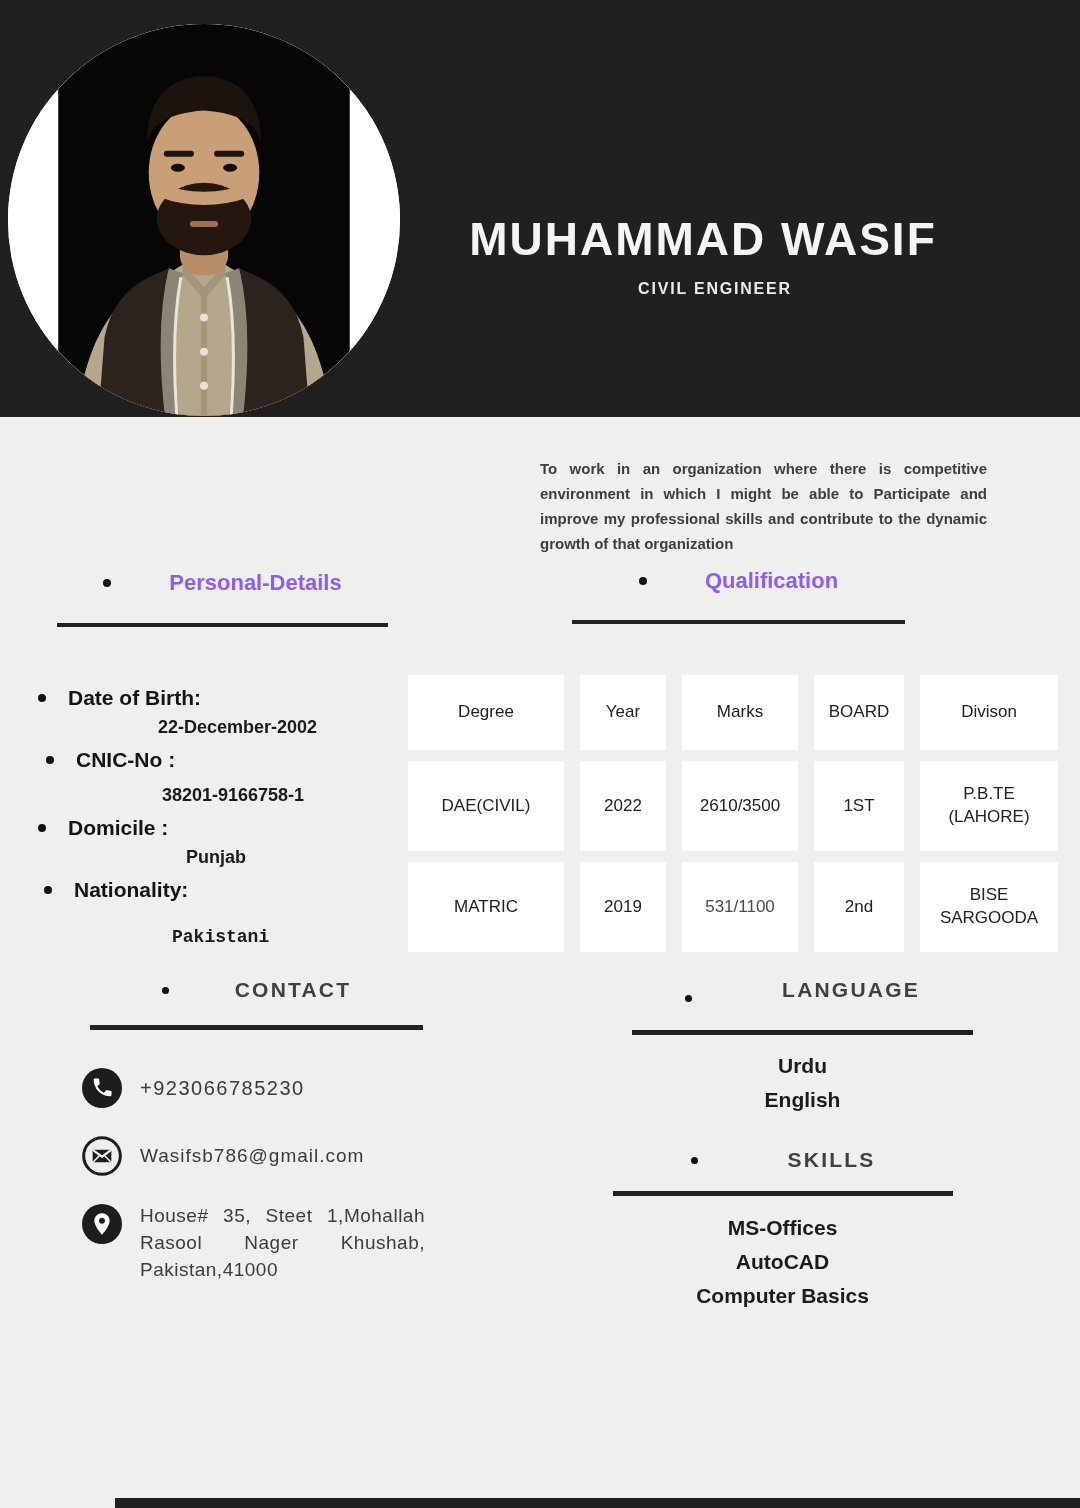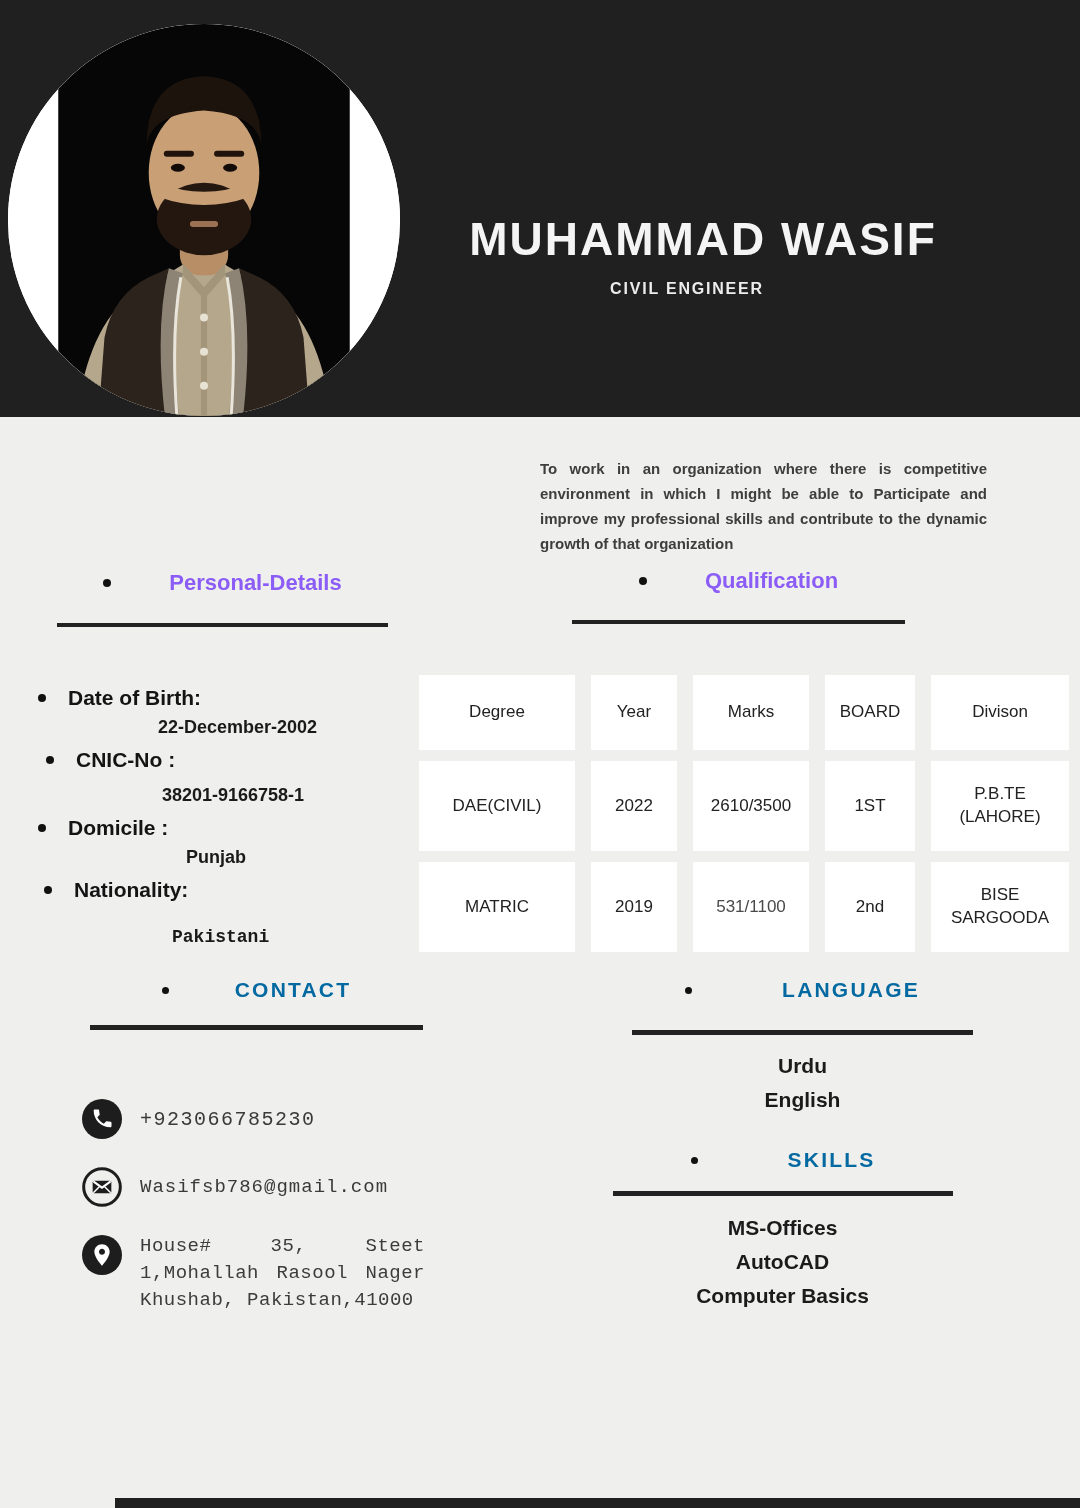--- a/index.html
+++ b/index.html
@@ -10,59 +10,59 @@
   }
   
   .header-band{position:absolute;left:0;top:0;width:1080px;height:417px;background:#202020;}
   .photo-wrap{position:absolute;left:8px;top:24px;width:392px;height:392px;border-radius:50%;overflow:hidden;background:#fff;}
   .photo-wrap svg{display:block;width:100%;height:100%;}
   .person-name{
     position:absolute;left:420px;top:212px;width:566px;text-align:center;
     font-size:46px;font-weight:800;letter-spacing:2px;color:#f4f4f4;
   }
   .person-title{
-    position:absolute;left:404px;top:280px;width:566px;text-align:center;
+    position:absolute;left:432px;top:280px;width:566px;text-align:center;
     font-size:16px;font-weight:700;letter-spacing:1.8px;color:#ececec;
   }
   
   .objective{
     position:absolute;left:540px;top:456px;width:447px;
     font-size:15px;font-weight:700;line-height:25px;text-align:justify;color:#3e3e3e;
   }
   
   .sec-head{position:absolute;display:flex;align-items:center;justify-content:center;}
   .dot{width:8px;height:8px;border-radius:50%;background:#111;flex:0 0 auto;}
   .h-big{font-size:22px;font-weight:800;color:#8b5cf6;}
-  .h-caps{font-size:21px;font-weight:800;letter-spacing:2.2px;color:#0369a1;margin-left:40px;}
+  .h-caps{font-size:21px;font-weight:800;letter-spacing:2.2px;color:#404040;margin-left:40px;}
   .rule{position:absolute;height:4px;background:#222;}
   .gap-lg{margin-right:58px;}
   .gap-sm{margin-right:26px;}
   .gap-md{margin-right:50px;}
   
   .pd-list{position:absolute;left:36px;top:684px;width:390px;}
   .pd-label{display:flex;align-items:center;gap:22px;font-size:21px;font-weight:800;color:#141414;line-height:28px;}
   .pd-label .dot{margin-left:2px;}
   .pd-value{font-size:18px;font-weight:700;color:#1a1a1a;line-height:26px;margin:2px 0 6px 0;}
   .ind-a{padding-left:122px;}
   .ind-b{padding-left:126px;}
   .ind-c{padding-left:150px;}
   .ind-d{padding-left:136px;}
   
   .qual-table{
-    position:absolute;left:419px;top:675px;
+    position:absolute;left:408px;top:675px;
     display:grid;grid-template-columns:156px 86px 116px 90px 138px;
     grid-template-rows:75px 90px 90px;column-gap:16px;row-gap:11px;
   }
   .qcell{
     background:#fff;display:flex;align-items:center;justify-content:center;
     text-align:center;font-size:17px;color:#222;padding:0 8px;box-sizing:border-box;line-height:1.35;
   }
   .light-cell{font-weight:300;color:#4a4a4a;}
   
-  .contact-list{position:absolute;left:82px;top:1099px;width:352px;font-family:Liberation Mono, monospace;}
+  .contact-list{position:absolute;left:82px;top:1068px;width:352px;}
   .c-row{display:flex;align-items:center;gap:18px;margin-bottom:28px;}
   .c-row.addr{align-items:flex-start;margin-bottom:0;}
   .c-icon{flex:0 0 auto;width:40px;height:40px;}
   .c-icon svg{display:block;width:40px;height:40px;}
   .c-text{font-size:20px;letter-spacing:1.5px;color:#3a3a3a;font-weight:500;}
   .c-text.email{font-size:19px;letter-spacing:1px;}
   .c-text.address{font-size:19px;letter-spacing:0.5px;line-height:27px;text-align:justify;width:285px;font-weight:400;color:#3c3c3c;margin-top:-2px;}
   
   .center-list{position:absolute;text-align:center;font-size:21px;font-weight:600;line-height:34px;color:#1b1b1b;}
   
@@ -214,21 +214,21 @@
     <span class="c-icon">
       <svg viewBox="0 0 24 24">
           <circle cx="12" cy="12" r="12" fill="#1d1d1d"></circle>
           <path d="M12 5.5c-2.6 0-4.6 2-4.6 4.6 0 3.4 4.6 8.4 4.6 8.4s4.6-5 4.6-8.4c0-2.6-2-4.6-4.6-4.6zm0 6.3c-1 0-1.8-.8-1.8-1.8s.8-1.8 1.8-1.8 1.8.8 1.8 1.8-.8 1.8-1.8 1.8z" fill="#fff"></path>
         </svg>
     </span>
     <span class="c-text address">House# 35, Steet 1,Mohallah Rasool Nager Khushab, Pakistan,41000</span>
   </div>
 </div>
 
-<div class="sec-head" style="left:632px;top:978px;width:341px;">
+<div class="sec-head" style="left:632px;top:978px;width:341px;align-items:flex-end;">
   <span class="dot gap-md" style="width:7px;height:7px;"></span>
   <span class="h-caps">LANGUAGE</span>
 </div>
 <div class="rule" style="left:632px;top:1030px;width:341px;height:5px;"></div>
 
 <div class="center-list" style="left:630px;top:1049px;width:345px;">
   <div>Urdu</div>
   <div>English</div>
 </div>
 

